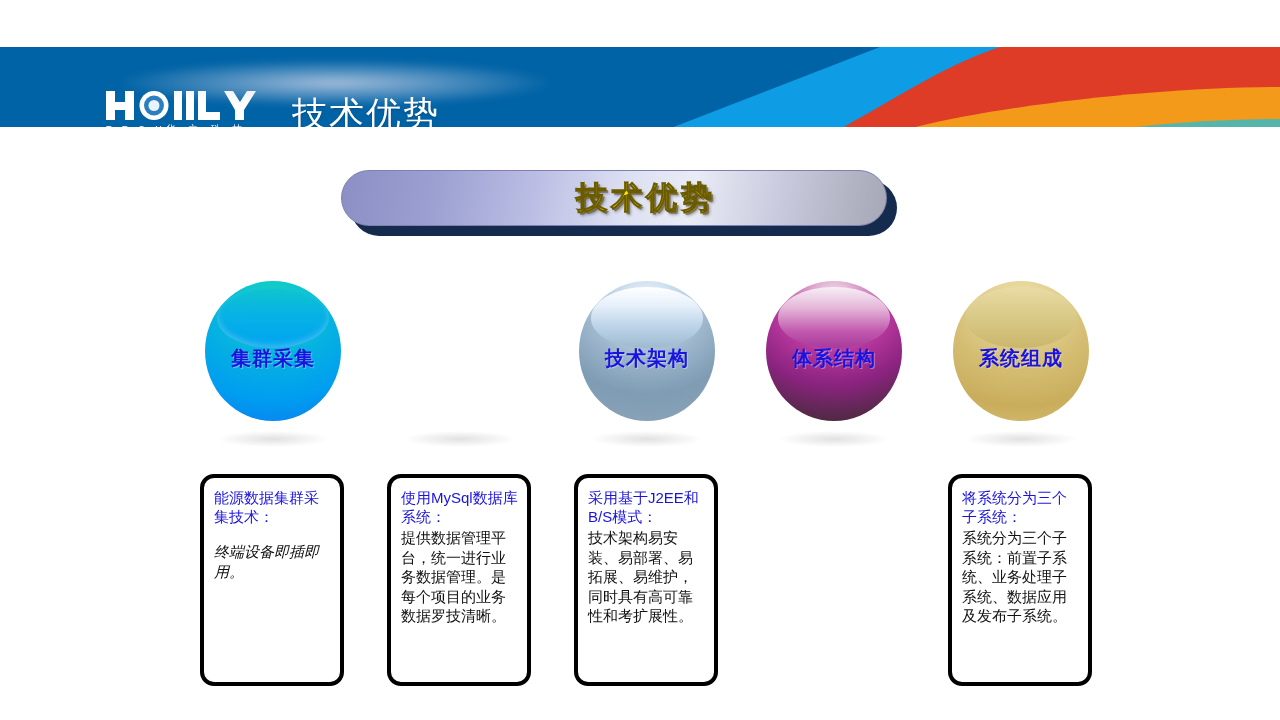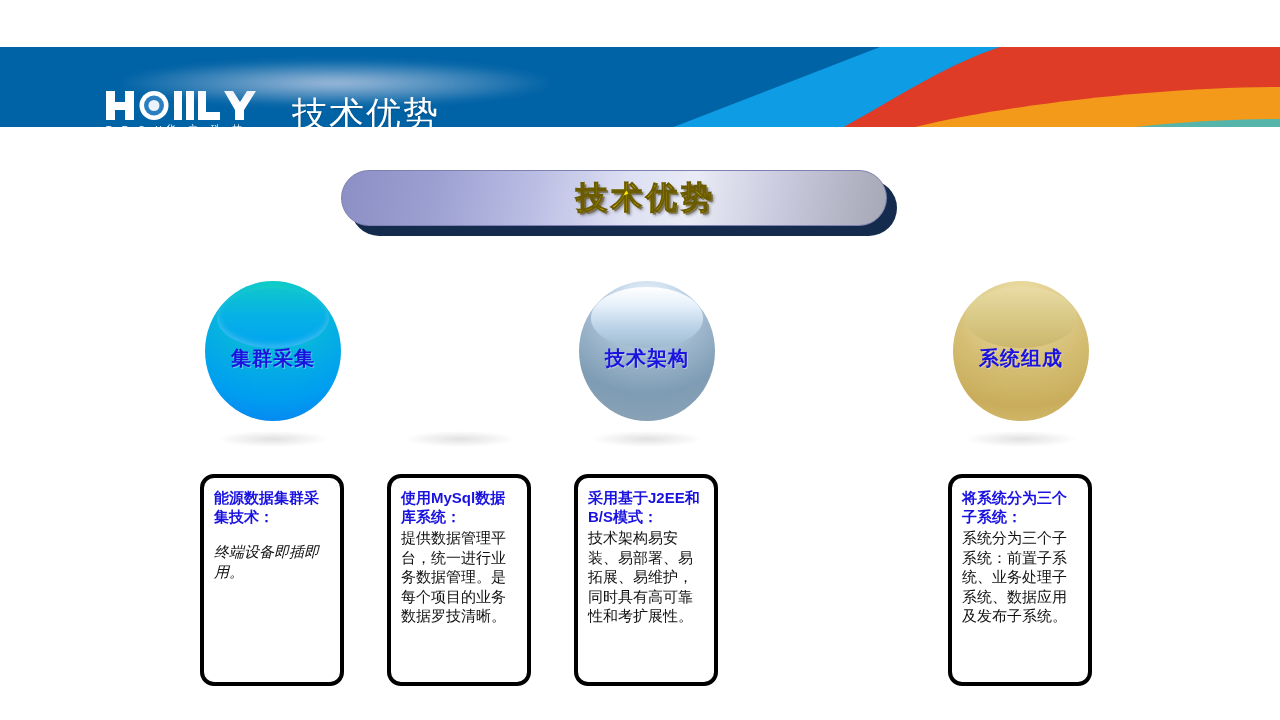--- a/index.html
+++ b/index.html
@@ -129,21 +129,21 @@
   .cards{position:absolute;left:0;top:474px;width:1280px;height:212px;}
   .card{
     position:absolute;top:0;width:144px;height:212px;
     border:4px solid #000000;border-radius:14px;
     background:#ffffff;box-sizing:border-box;
     padding:10px 8px 6px 10px;
     overflow:hidden;
   }
   .card.tall{height:218px;}
   .card-head{
-    color:#1a13e0;font-weight:bold;font-size:15px;line-height:1.28;
+    color:#1a13e0;font-weight:normal;font-size:15px;line-height:1.28;
     margin:0 0 2px 0;
   }
   .card-body{
     color:#111111;font-size:15px;line-height:1.3;margin:0;
   }
   .card-body.spaced{margin-top:16px;font-style:italic;}
 </style>
 </head>
 <body>
 
@@ -207,20 +207,27 @@
   </div>
 
   <div class="sphere-cell" style="left:552px;">
     <div class="sphere sp-3">
       <span class="cap"></span>
       <span class="label">技术架构</span>
     </div>
     <div class="sphere-shadow"></div>
   </div>
 
+  <div class="sphere-cell" style="left:739px;">
+    <div class="sphere sp-4">
+      <span class="cap"></span>
+      <span class="label">体系结构</span>
+    </div>
+    <div class="sphere-shadow"></div>
+  </div>
 
   <div class="sphere-cell" style="left:926px;">
     <div class="sphere sp-5">
       <span class="cap"></span>
       <span class="label">系统组成</span>
     </div>
     <div class="sphere-shadow"></div>
   </div>
 
 </div>

